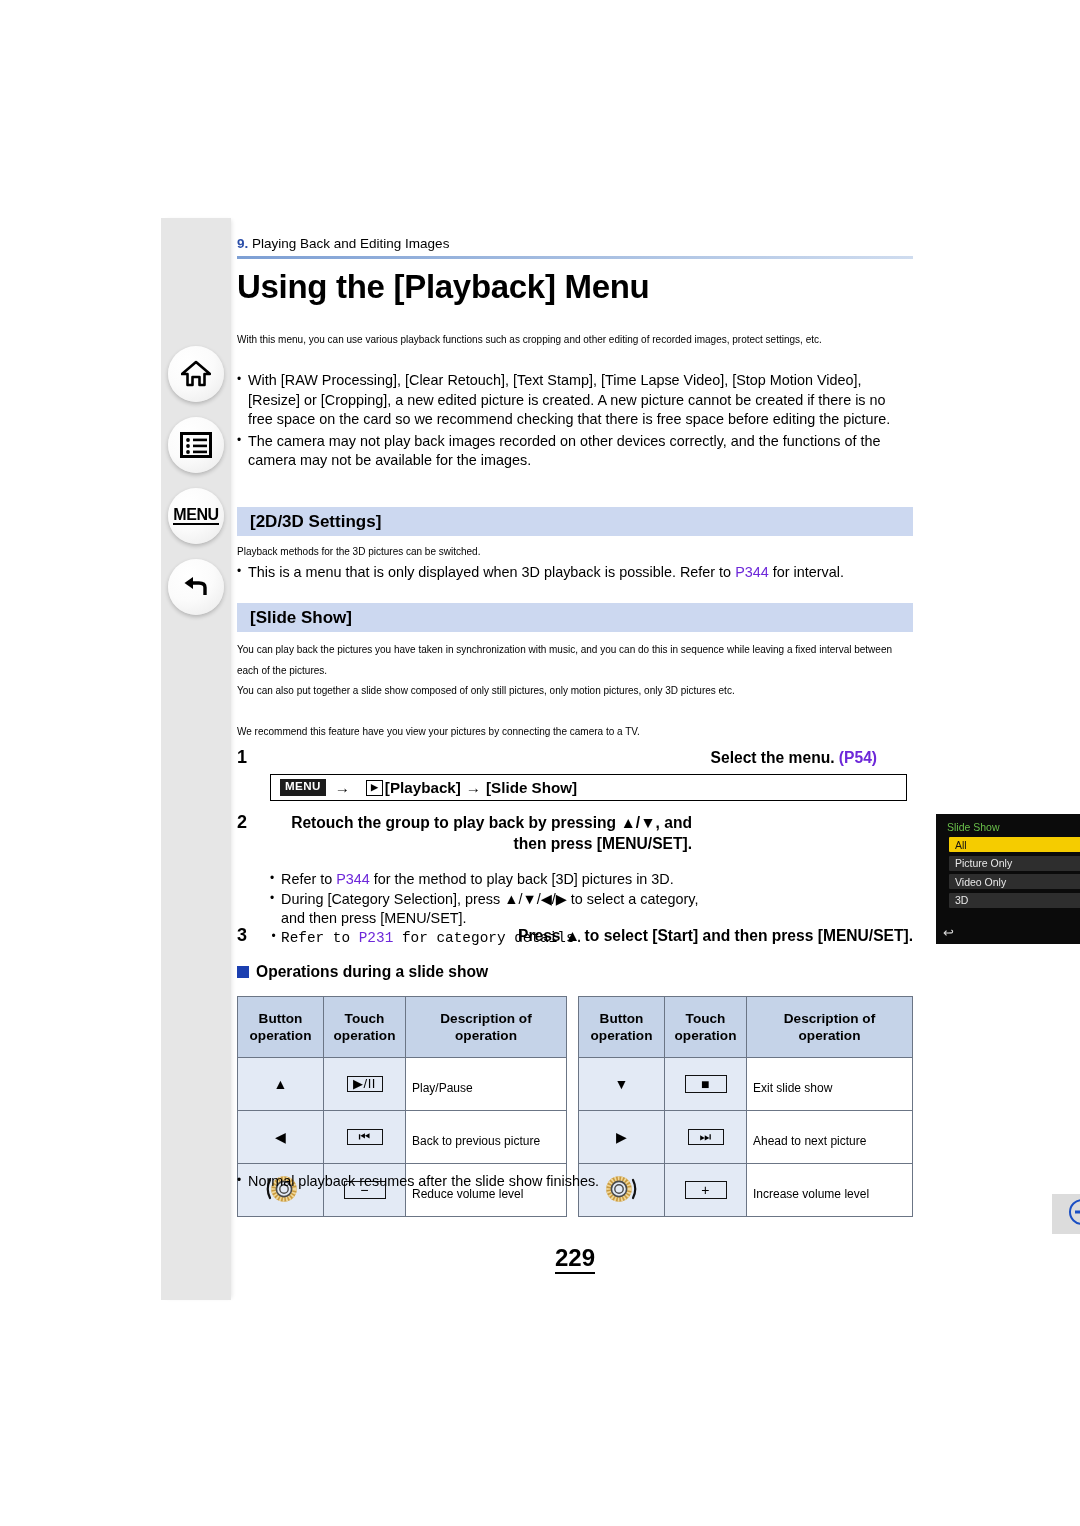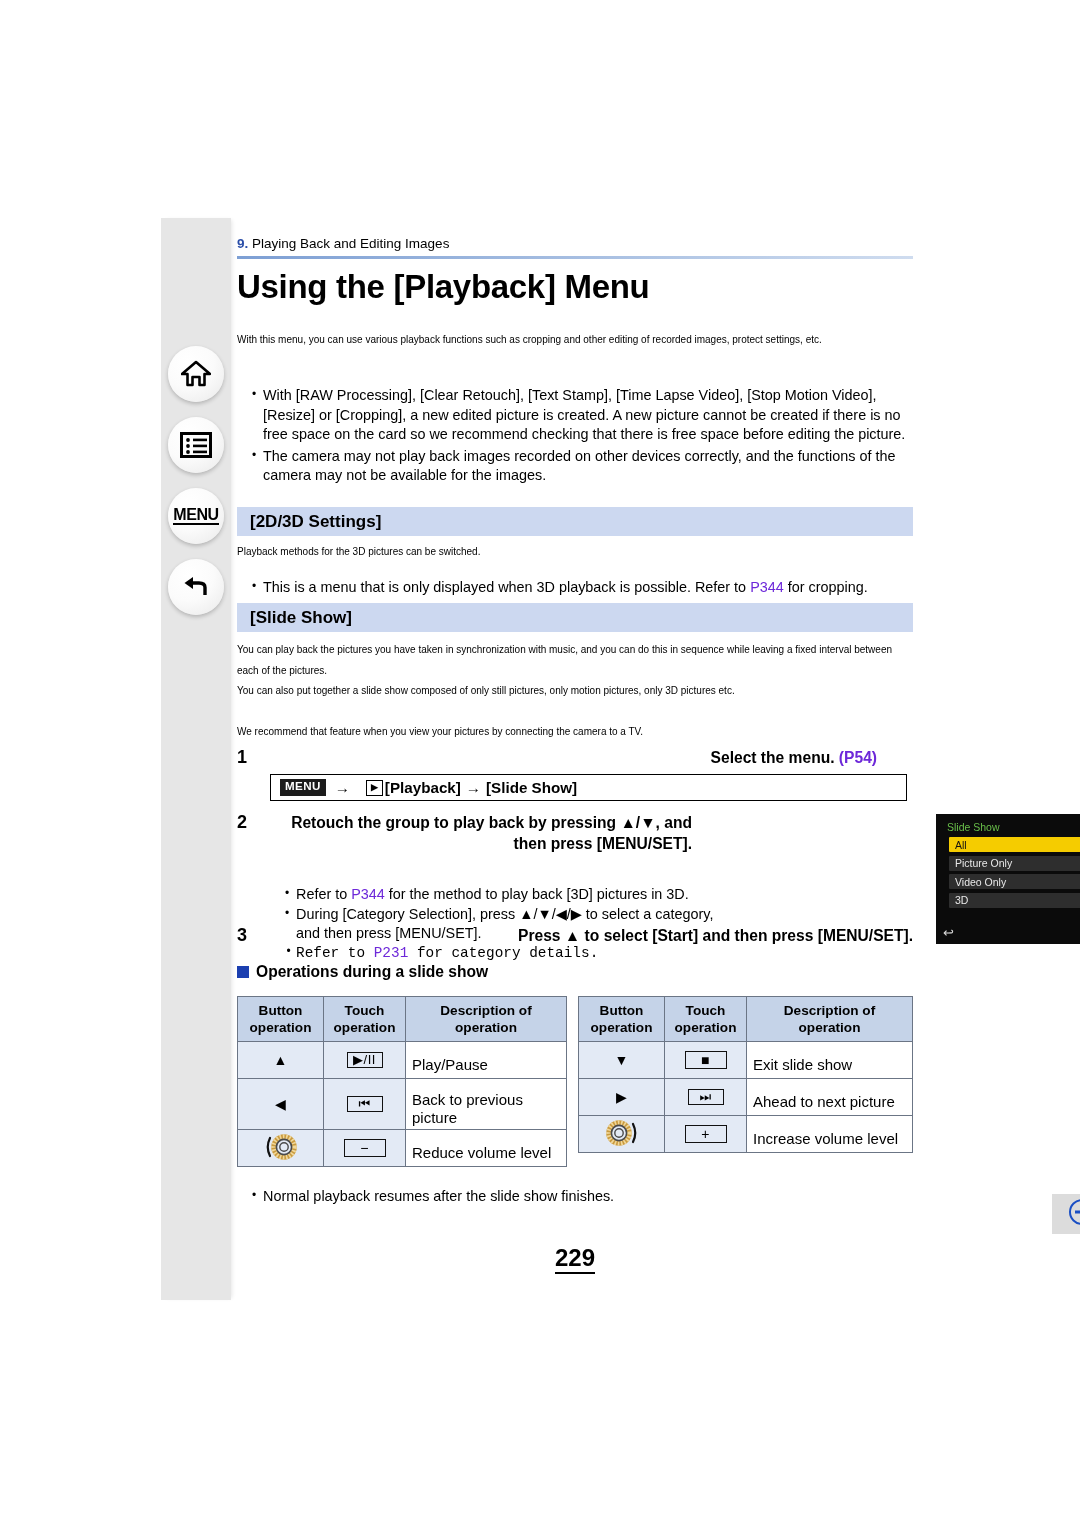--- a/index.html
+++ b/index.html
@@ -85,21 +85,21 @@
     letter-spacing: -0.3px;
   }
 
   .para {
     position: absolute;
     left: 6px;
     width: 676px;
     font-size: 10px;
     line-height: 20.5px;
   }
-  .bullets { margin: 15px; padding: 0; list-style: none; }
+  .bullets { margin: 0; padding: 0; list-style: none; }
   .bullets li {
     position: relative;
     padding-left: 11px;
     font-size: 14.4px;
     line-height: 19.6px;
   }
   .bullets li::before {
     content: "\2022";
     position: absolute;
     left: 0; top: -1px;
@@ -243,42 +243,42 @@
     border-collapse: collapse;
     font-size: 13.6px;
     table-layout: fixed;
   }
   #table-left  { left: 6px;   width: 330px; }
   #table-right { left: 347px; width: 335px; }
   .optable col.c1 { width: 86px; }
   .optable col.c2 { width: 82px; }
   .optable th, .optable td {
     border: 1px solid #6b7585;
-    padding: 0;
+    padding: 8px;
     vertical-align: middle;
   }
   .optable th {
     background: #c5d3e8;
     font-weight: bold;
     text-align: center;
     height: 44px;
     line-height: 17.5px;
     font-size: 13.6px;
   }
   .optable td.btncell,
   .optable td.touchcell {
     background: #e3eaf5;
     text-align: center;
     height: 36px;
   }
   .optable td.desc {
     background: #ffffff;
     padding: 12px 5px 3px 6px;
     line-height: 17.5px;
-    font-size: 15px;
+    font-size: 12px;
   }
   .tri { font-size: 14px; line-height: 1; }
   .keybox {
     display: inline-block;
     border: 1.4px solid #111;
     min-width: 26px;
     padding: 1px 4px;
     font-size: 13px;
     line-height: 12px;
     letter-spacing: .5px;
@@ -376,28 +376,28 @@
   <ul class="bullets" style="position:absolute; left:6px; top:371px; width:676px;">
     <li>With [RAW Processing], [Clear Retouch], [Text Stamp], [Time Lapse Video], [Stop Motion Video], [Resize] or [Cropping], a new edited picture is created. A new picture cannot be created if there is no free space on the card so we recommend checking that there is free space before editing the picture.</li>
     <li style="margin-top:2px">The camera may not play back images recorded on other devices correctly, and the functions of the camera may not be available for the images.</li>
   </ul>
 
   <div class="band" style="top:507px">[2D/3D Settings]</div>
 
   <div class="para" style="top:542px">Playback methods for the 3D pictures can be switched.</div>
 
   <ul class="bullets" style="position:absolute; left:6px; top:563px; width:676px;">
-    <li><span>This is a menu that is only displayed when 3D playback is possible. Refer to </span><span class="blue">P344</span><span> for cropping.</span></li>
+    <li><span>This is a menu that is only displayed when 3D playback is possible. Refer to </span><span class="blue">P344</span><span> for interval.</span></li>
   </ul>
 
   <div class="band" style="top:603px">[Slide Show]</div>
 
   <div class="para" style="top:640px">You can play back the pictures you have taken in synchronization with music, and you can do this in sequence while leaving a fixed interval between each of the pictures.</div>
   <div class="para" style="top:681px">You can also put together a slide show composed of only still pictures, only motion pictures, only 3D pictures etc.</div>
-  <div class="para" style="top:722px">We recommend that feature when you view your pictures by connecting the camera to a TV.</div>
+  <div class="para" style="top:722px">We recommend this feature have you view your pictures by connecting the camera to a TV.</div>
 
   <div class="step" style="top:747px; width:640px;">
     <span class="n">1</span>
     <div class="body"><span>Select the menu. </span><span class="blue">(P54)</span></div>
   </div>
 
   <div id="menu-path">
     <span class="menu-chip">MENU</span>
     <span style="margin:0 7px 0 9px">→</span>
     <span class="play-chip" style="margin-left:9px">▶</span>

